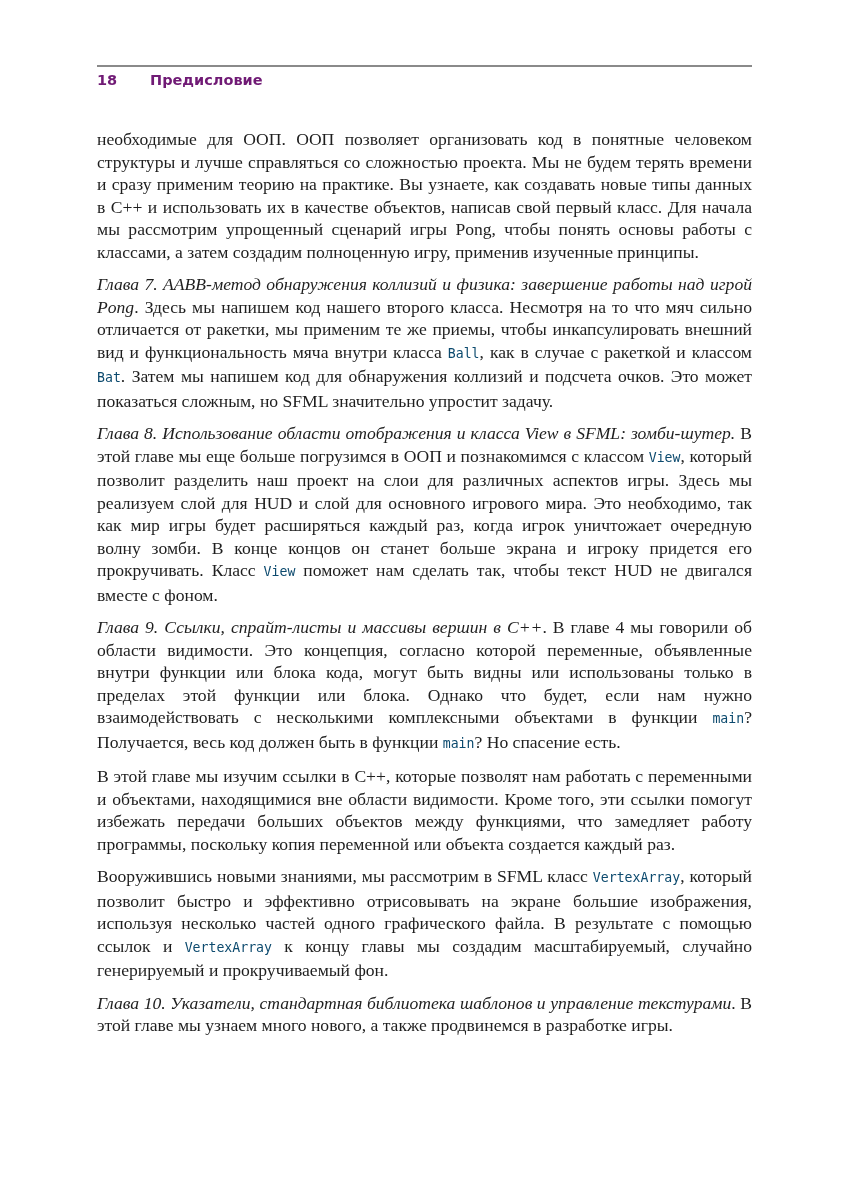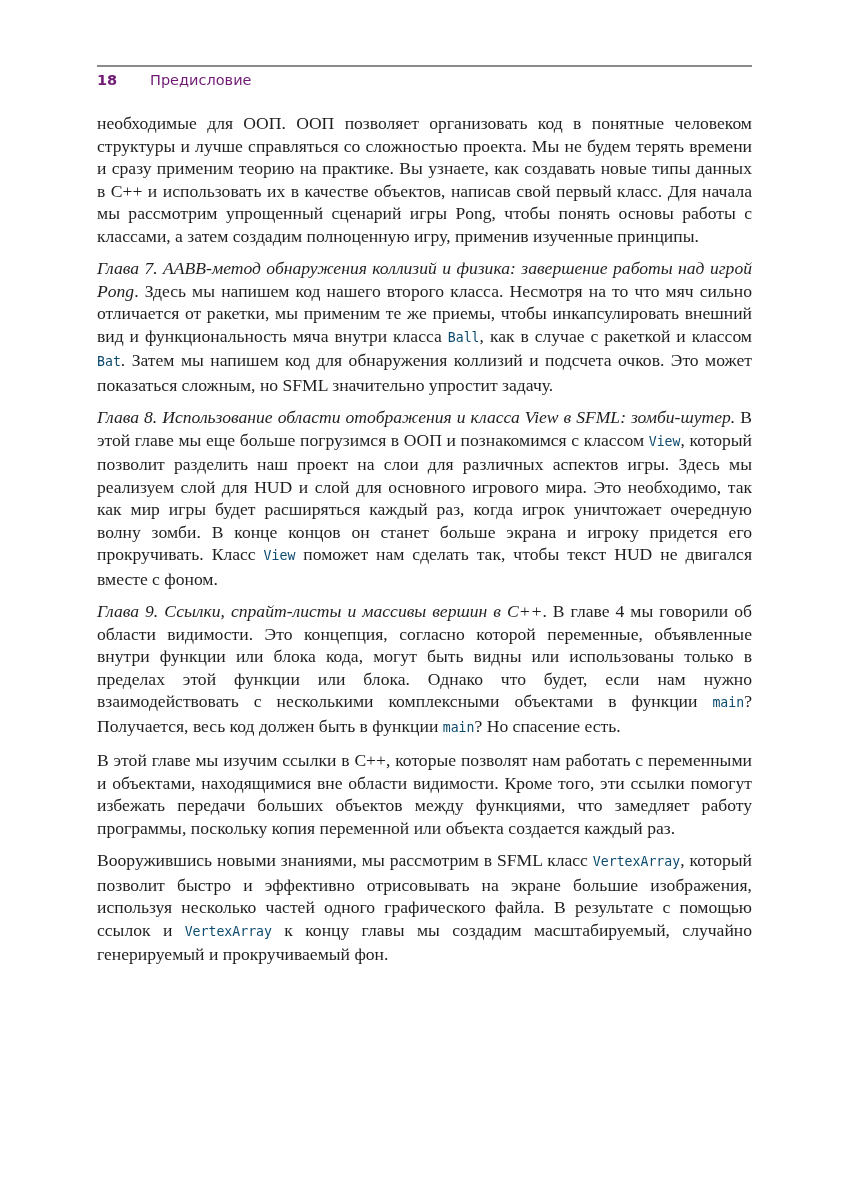--- a/index.html
+++ b/index.html
@@ -1,22 +1,22 @@
 <!DOCTYPE html>
 <html><head>
 <meta charset="utf-8">
 <style>
   html, body { margin: 0; padding: 0; background: #ffffff; }
   body { width: 849px; height: 1200px; position: relative; overflow: hidden; }
   .page { position: absolute; left: 97px; top: 0; width: 655px; }
   .rule { position: absolute; left: 0; top: 65px; width: 655px; height: 2px; background: #8a8a8a; }
   .running-head { position: absolute; top: 72px; left: 0; height: 20px; font-family: "DejaVu Sans", sans-serif; font-size: 14.5px; color: #701a75; display: flex; align-items: baseline; }
   .pagenum { font-weight: bold; width: 53px; }
-  .section-title { font-weight: normal; }
-  .body { position: absolute; top: 112px; left: 0; width: 655px; font-family: "Liberation Serif", serif; font-size: 17.6px; line-height: 22.5px; color: #1e1e1e; text-align: justify; hyphens: manual; }
+  .section-title { font-weight: bold; }
+  .body { position: absolute; top: 128px; left: 0; width: 655px; font-family: "Liberation Serif", serif; font-size: 17.6px; line-height: 22.5px; color: #1e1e1e; text-align: justify; hyphens: manual; }
   .body p { margin: 0 0 10px 0; }
   .body p:last-child { margin-bottom: 0; }
   .ch { font-style: italic; }
   code { font-family: "DejaVu Sans Mono", monospace; font-size: 13.2px; color: #0c4a6e; }
 </style>
 </head>
 <body>
 
 <div class="page">
   <div class="rule"></div>
@@ -25,14 +25,15 @@
     <span class="section-title">Предисловие</span>
   </div>
 
   <div class="body">
     <p><span>необходимые для ООП. ООП позволяет организовать код в понятные челове­ком структуры и лучше справляться со сложностью проекта. Мы не будем те­рять времени и сразу применим теорию на практике. Вы узнаете, как создавать новые типы данных в С++ и использовать их в качестве объектов, написав свой первый класс. Для начала мы рассмотрим упрощенный сценарий игры Pong, чтобы понять основы работы с классами, а затем создадим полноценную игру, применив изученные принципы.</span></p>
     <p><span class="ch">Глава 7. AABB-метод обнаружения коллизий и физика: завершение работы над игрой Pong</span><span>. Здесь мы напишем код нашего второго класса. Несмотря на то что мяч сильно отличается от ракетки, мы применим те же приемы, чтобы инкапсу­лировать внешний вид и функциональность мяча внутри класса </span><code>Ball</code><span>, как в случае с ракеткой и классом </span><code>Bat</code><span>. Затем мы напишем код для обнаружения коллизий и подсчета очков. Это может показаться сложным, но SFML значительно упро­стит задачу.</span></p>
     <p><span class="ch">Глава 8. Использование области отображения и класса View в SFML: зомби-шутер.</span><span> В этой главе мы еще больше погрузимся в ООП и познакомимся с классом </span><code>View</code><span>, который позволит разделить наш проект на слои для различных аспектов игры. Здесь мы реализуем слой для HUD и слой для основного игрового мира. Это не­обходимо, так как мир игры будет расширяться каждый раз, когда игрок уничто­жает очередную волну зомби. В конце концов он станет больше экрана и игроку придется его прокручивать. Класс </span><code>View</code><span> поможет нам сделать так, чтобы текст HUD не двигался вместе с фоном.</span></p>
     <p><span class="ch">Глава 9. Ссылки, спрайт-листы и массивы вершин в С++</span><span>. В главе 4 мы говорили об области видимости. Это концепция, согласно которой переменные, объяв­ленные внутри функции или блока кода, могут быть видны или использованы только в пределах этой функции или блока. Однако что будет, если нам нужно взаимодействовать с несколькими комплексными объектами в функции </span><code>main</code><span>? Получается, весь код должен быть в функции </span><code>main</code><span>? Но спасение есть.</span></p>
     <p><span>В этой главе мы изучим ссылки в С++, которые позволят нам работать с пере­менными и объектами, находящимися вне области видимости. Кроме того, эти ссылки помогут избежать передачи больших объектов между функциями, что замедляет работу программы, поскольку копия переменной или объекта созда­ется каждый раз.</span></p>
     <p><span>Вооружившись новыми знаниями, мы рассмотрим в SFML класс </span><code>VertexArray</code><span>, который позволит быстро и эффективно отрисовывать на экране большие изо­бражения, используя несколько частей одного графического файла. В результате с помощью ссылок и </span><code>VertexArray</code><span> к концу главы мы создадим масштабируемый, случайно генерируемый и прокручиваемый фон.</span></p>
+    <p><span class="ch">Глава 10. Указатели, стандартная библиотека шаблонов и управление текстура­ми</span><span>. В этой главе мы узнаем много нового, а также продвинемся в разработке игры.</span></p>
   </div>
 </div>
 
 </body></html>

